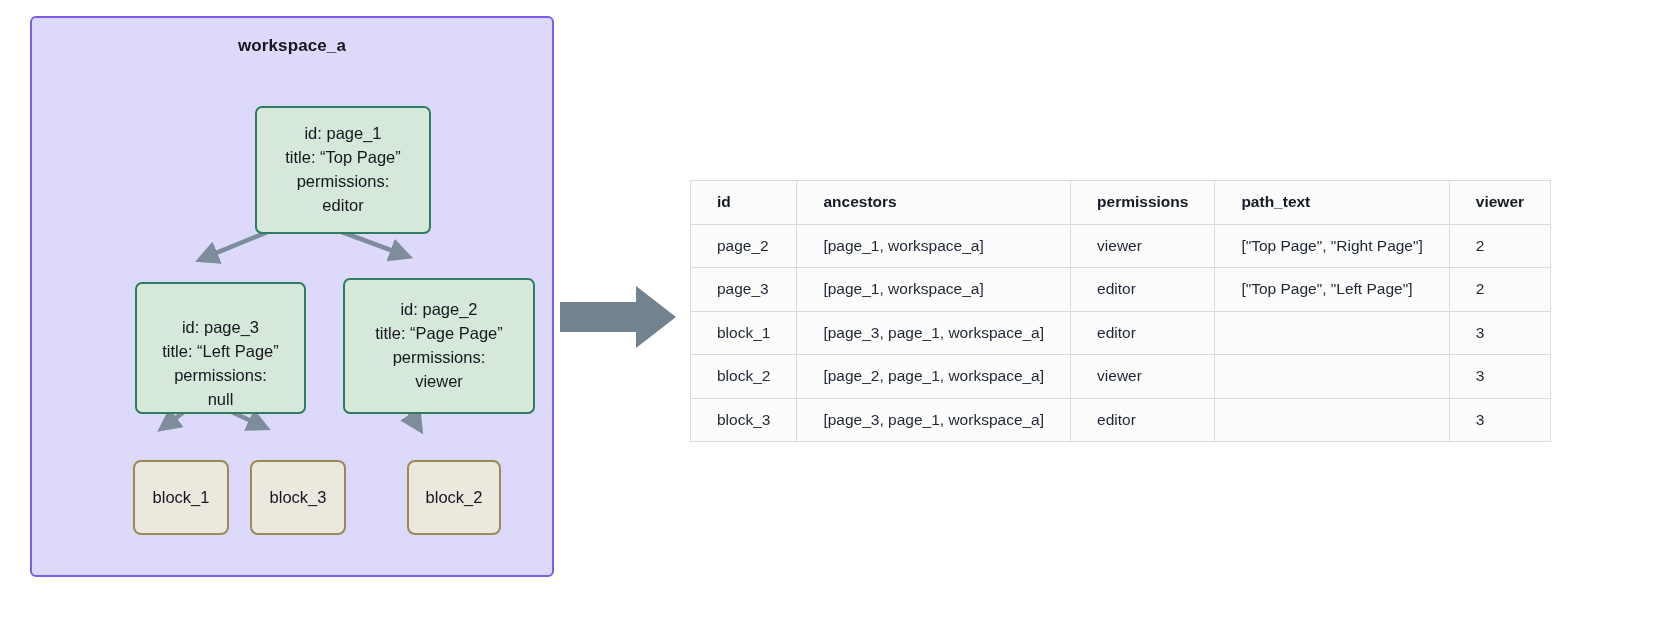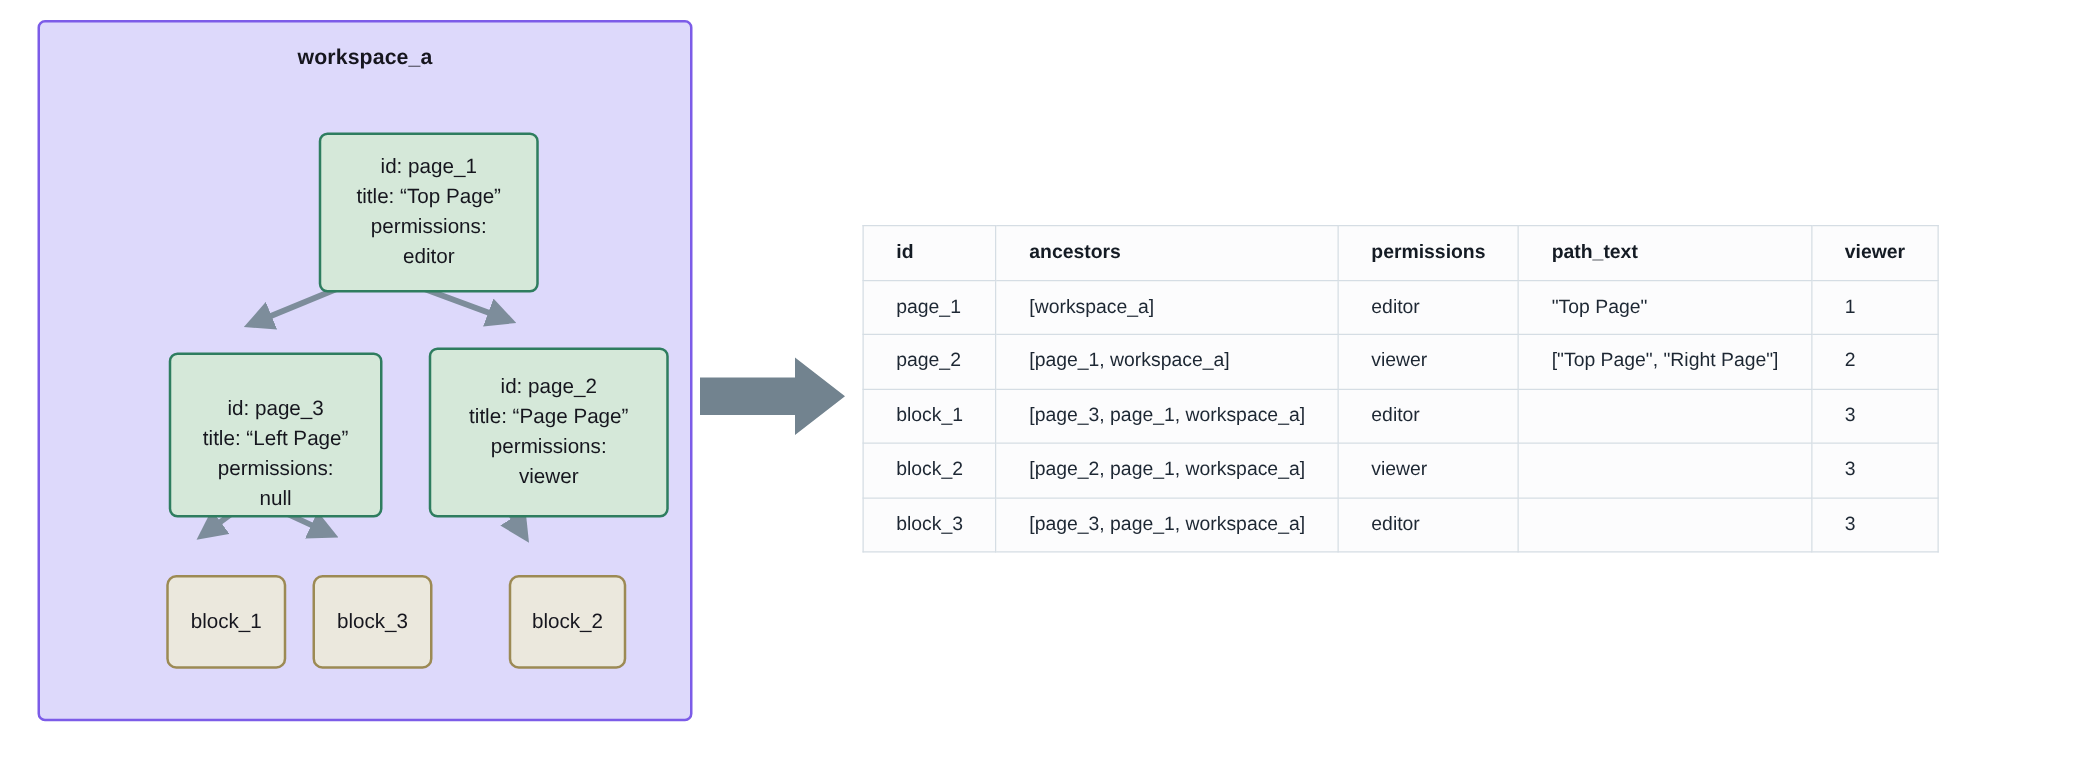--- a/index.html
+++ b/index.html
@@ -181,34 +181,34 @@
         <tr>
           <th class="col-id">id</th>
           <th class="col-ancestors">ancestors</th>
           <th class="col-perms">permissions</th>
           <th class="col-path">path_text</th>
           <th class="col-depth">viewer</th>
         </tr>
       </thead>
       <tbody>
         <tr>
-          <td>page_1</td>
-          <td>[workspace_a]</td>
-          <td>editor</td>
-          <td>"Top Page"</td>
-          <td>1</td>
-        </tr>
-        <tr>
           <td>page_2</td>
           <td>[page_1, workspace_a]</td>
           <td>viewer</td>
           <td>["Top Page", "Right Page"]</td>
           <td>2</td>
         </tr>
         <tr>
+          <td>page_3</td>
+          <td>[page_1, workspace_a]</td>
+          <td>editor</td>
+          <td>["Top Page", "Left Page"]</td>
+          <td>2</td>
+        </tr>
+        <tr>
           <td>block_1</td>
           <td>[page_3, page_1, workspace_a]</td>
           <td>editor</td>
           <td></td>
           <td>3</td>
         </tr>
         <tr>
           <td>block_2</td>
           <td>[page_2, page_1, workspace_a]</td>
           <td>viewer</td>

